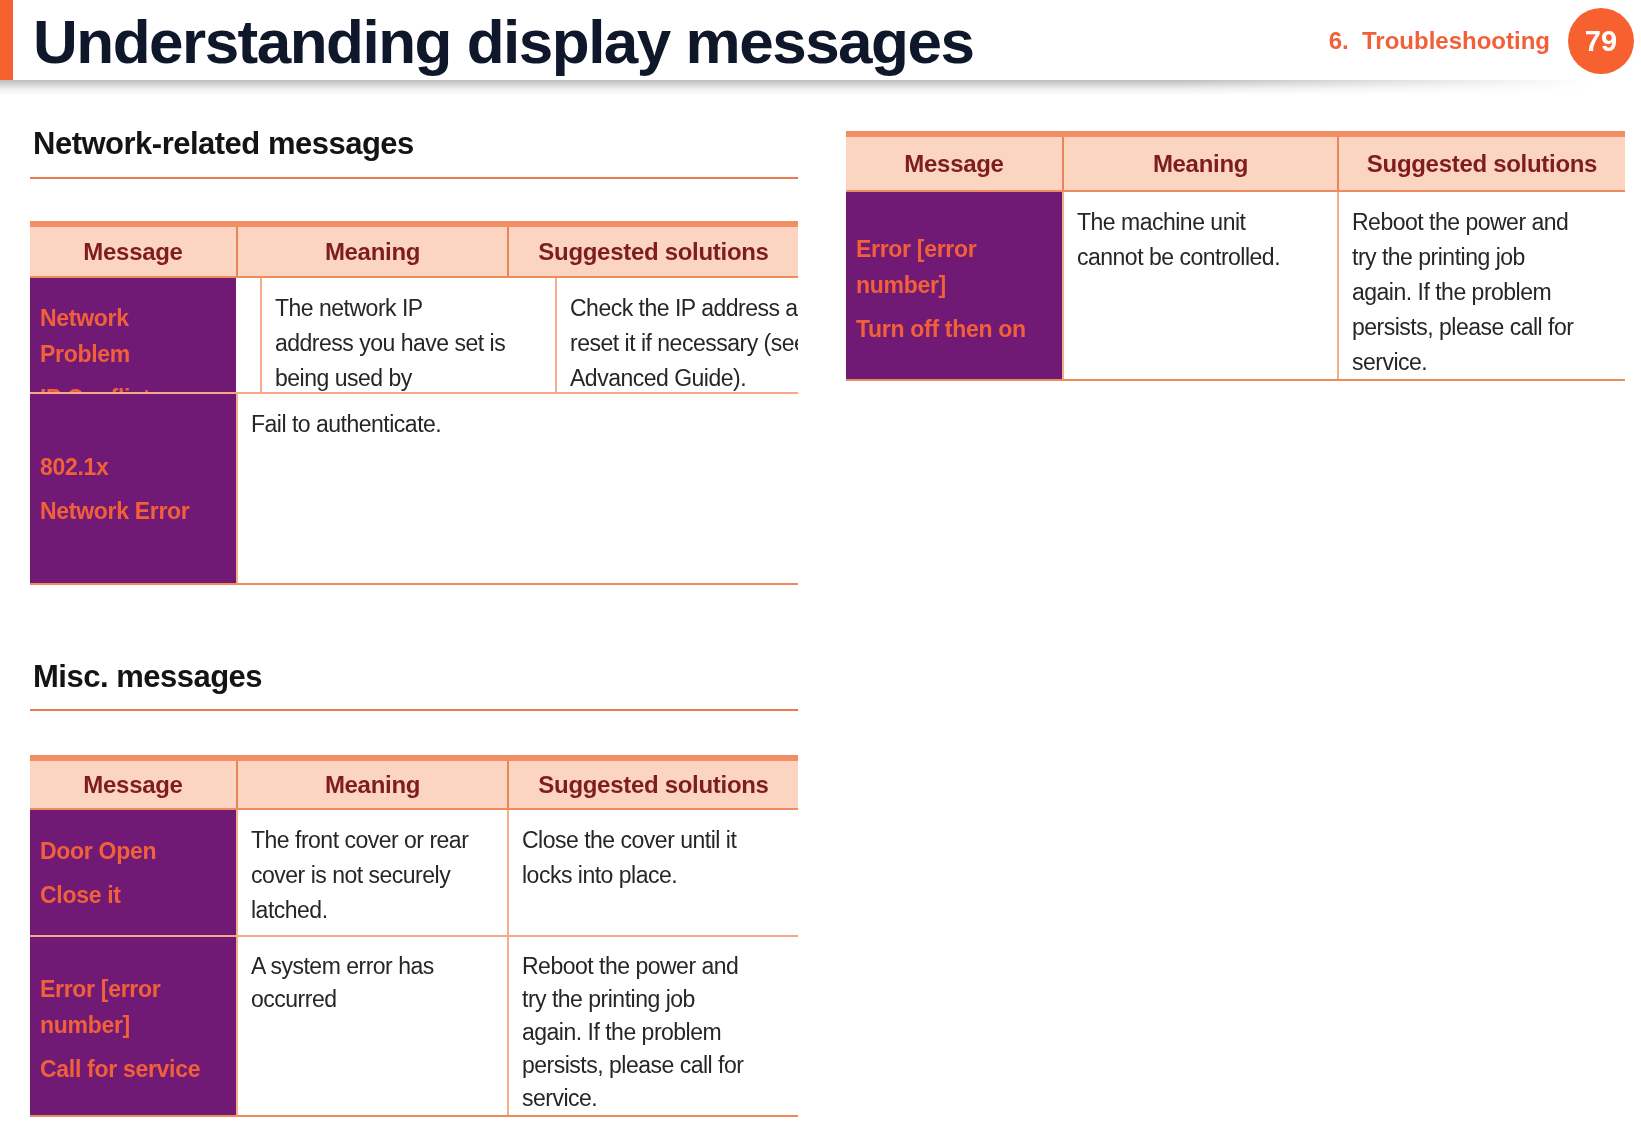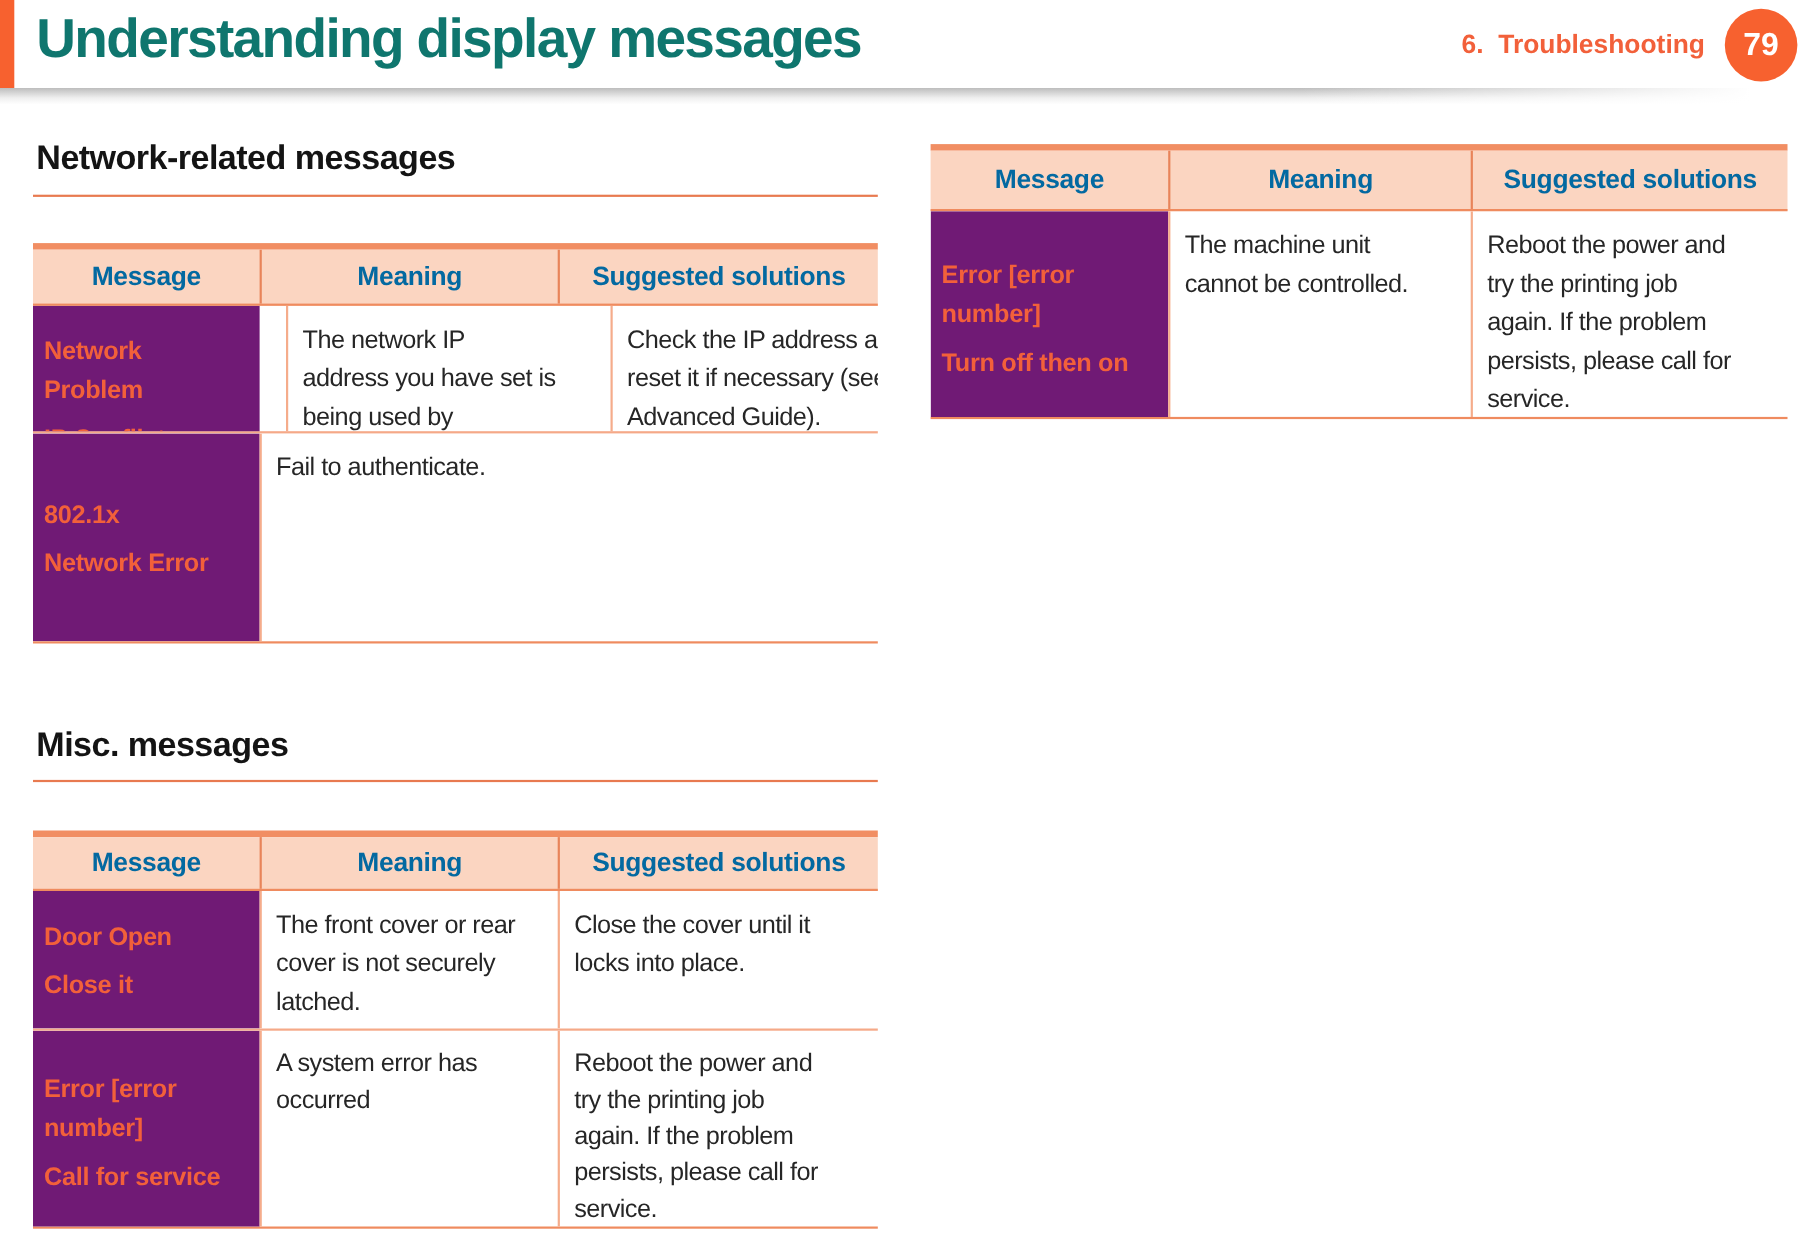--- a/index.html
+++ b/index.html
@@ -4,21 +4,21 @@
 <style>
   html,body{margin:0;padding:0;}
   body{
     width:1641px;height:1121px;position:relative;overflow:hidden;
     background:#ffffff;font-family:"Liberation Sans",sans-serif;
   }
   
   .leftbar{position:absolute;left:0;top:0;width:13px;height:90px;background:#F7612F;}
   .page-title{
     position:absolute;left:33px;top:6px;margin:0;
-    font-size:50px;font-weight:bold;letter-spacing:-1.5px;color:#0f766e;white-space:nowrap;
+    font-size:62px;font-weight:bold;letter-spacing:-1.5px;color:#0f172a;white-space:nowrap;
   }
   .chapter{
     position:absolute;right:91px;top:27px;
     font-size:24px;font-weight:bold;color:#F2603A;white-space:pre;
   }
   .page-badge{
     position:absolute;left:1568px;top:8px;width:66px;height:66px;border-radius:50%;
     background:#F7612F;color:#ffffff;font-size:29px;font-weight:bold;
     display:flex;align-items:center;justify-content:center;
   }
@@ -37,21 +37,21 @@
   .h-misc{left:33px;top:659px;text-align:right;}
   .sec-rule{position:absolute;height:2px;background:#E87A50;}
   .rule-net{left:30px;top:177px;width:768px;}
   .rule-misc{left:30px;top:709px;width:768px;}
   
   .t{position:absolute;box-sizing:border-box;border-bottom:2px solid #EF8B5F;}
   .t .bar{height:6px;background:#F18E63;}
   .t .hrow{display:grid;background:#FBD5C1;border-bottom:2px solid #EF8B5F;}
   .t .hcell{
     display:flex;align-items:center;justify-content:center;
-    font-size:24px;font-weight:bold;color:#0369a1;letter-spacing:-0.3px;
+    font-size:24px;font-weight:bold;color:#7f1d1d;letter-spacing:-0.3px;
   }
   .t .hcell + .hcell{border-left:2px solid #E8845A;}
   .t .brow{display:grid;overflow:hidden;}
   .t .brow + .brow{border-top:2px solid #F5A988;}
   .mcell{
     background:#701a75;display:flex;flex-direction:column;justify-content:center;
     padding:6px 12px 6px 10px;
     color:#F2603A;font-size:23px;font-weight:bold;line-height:36px;letter-spacing:-0.3px;
   }
   .mcell p{margin:0;white-space:pre-line;}

